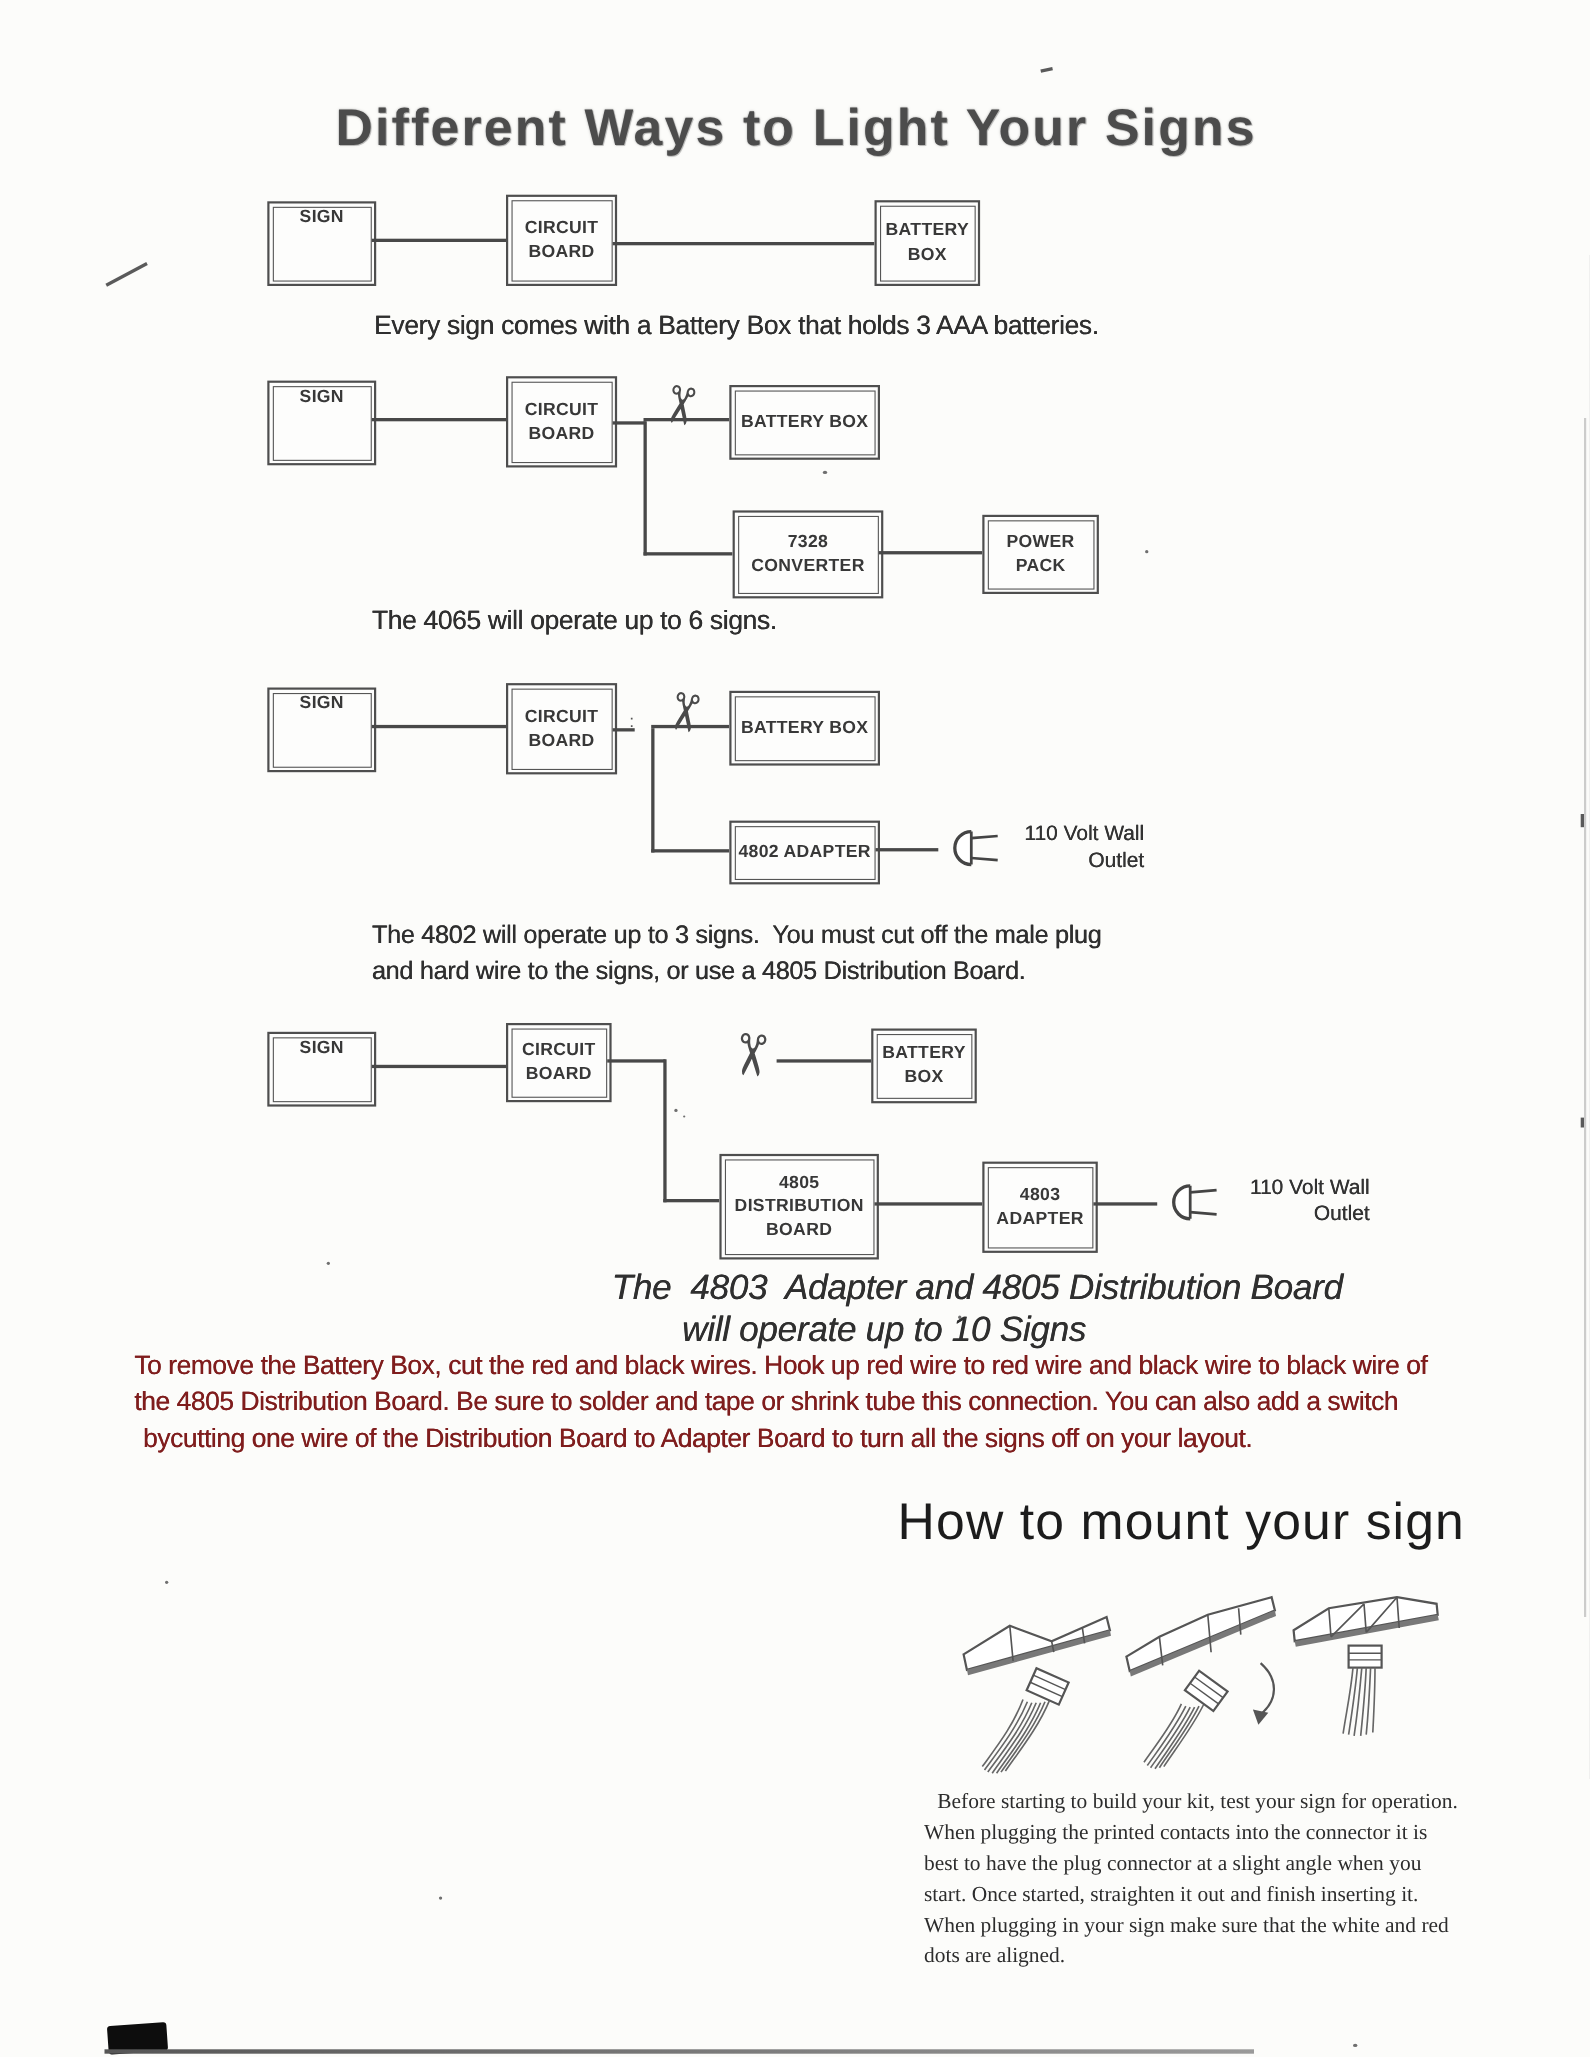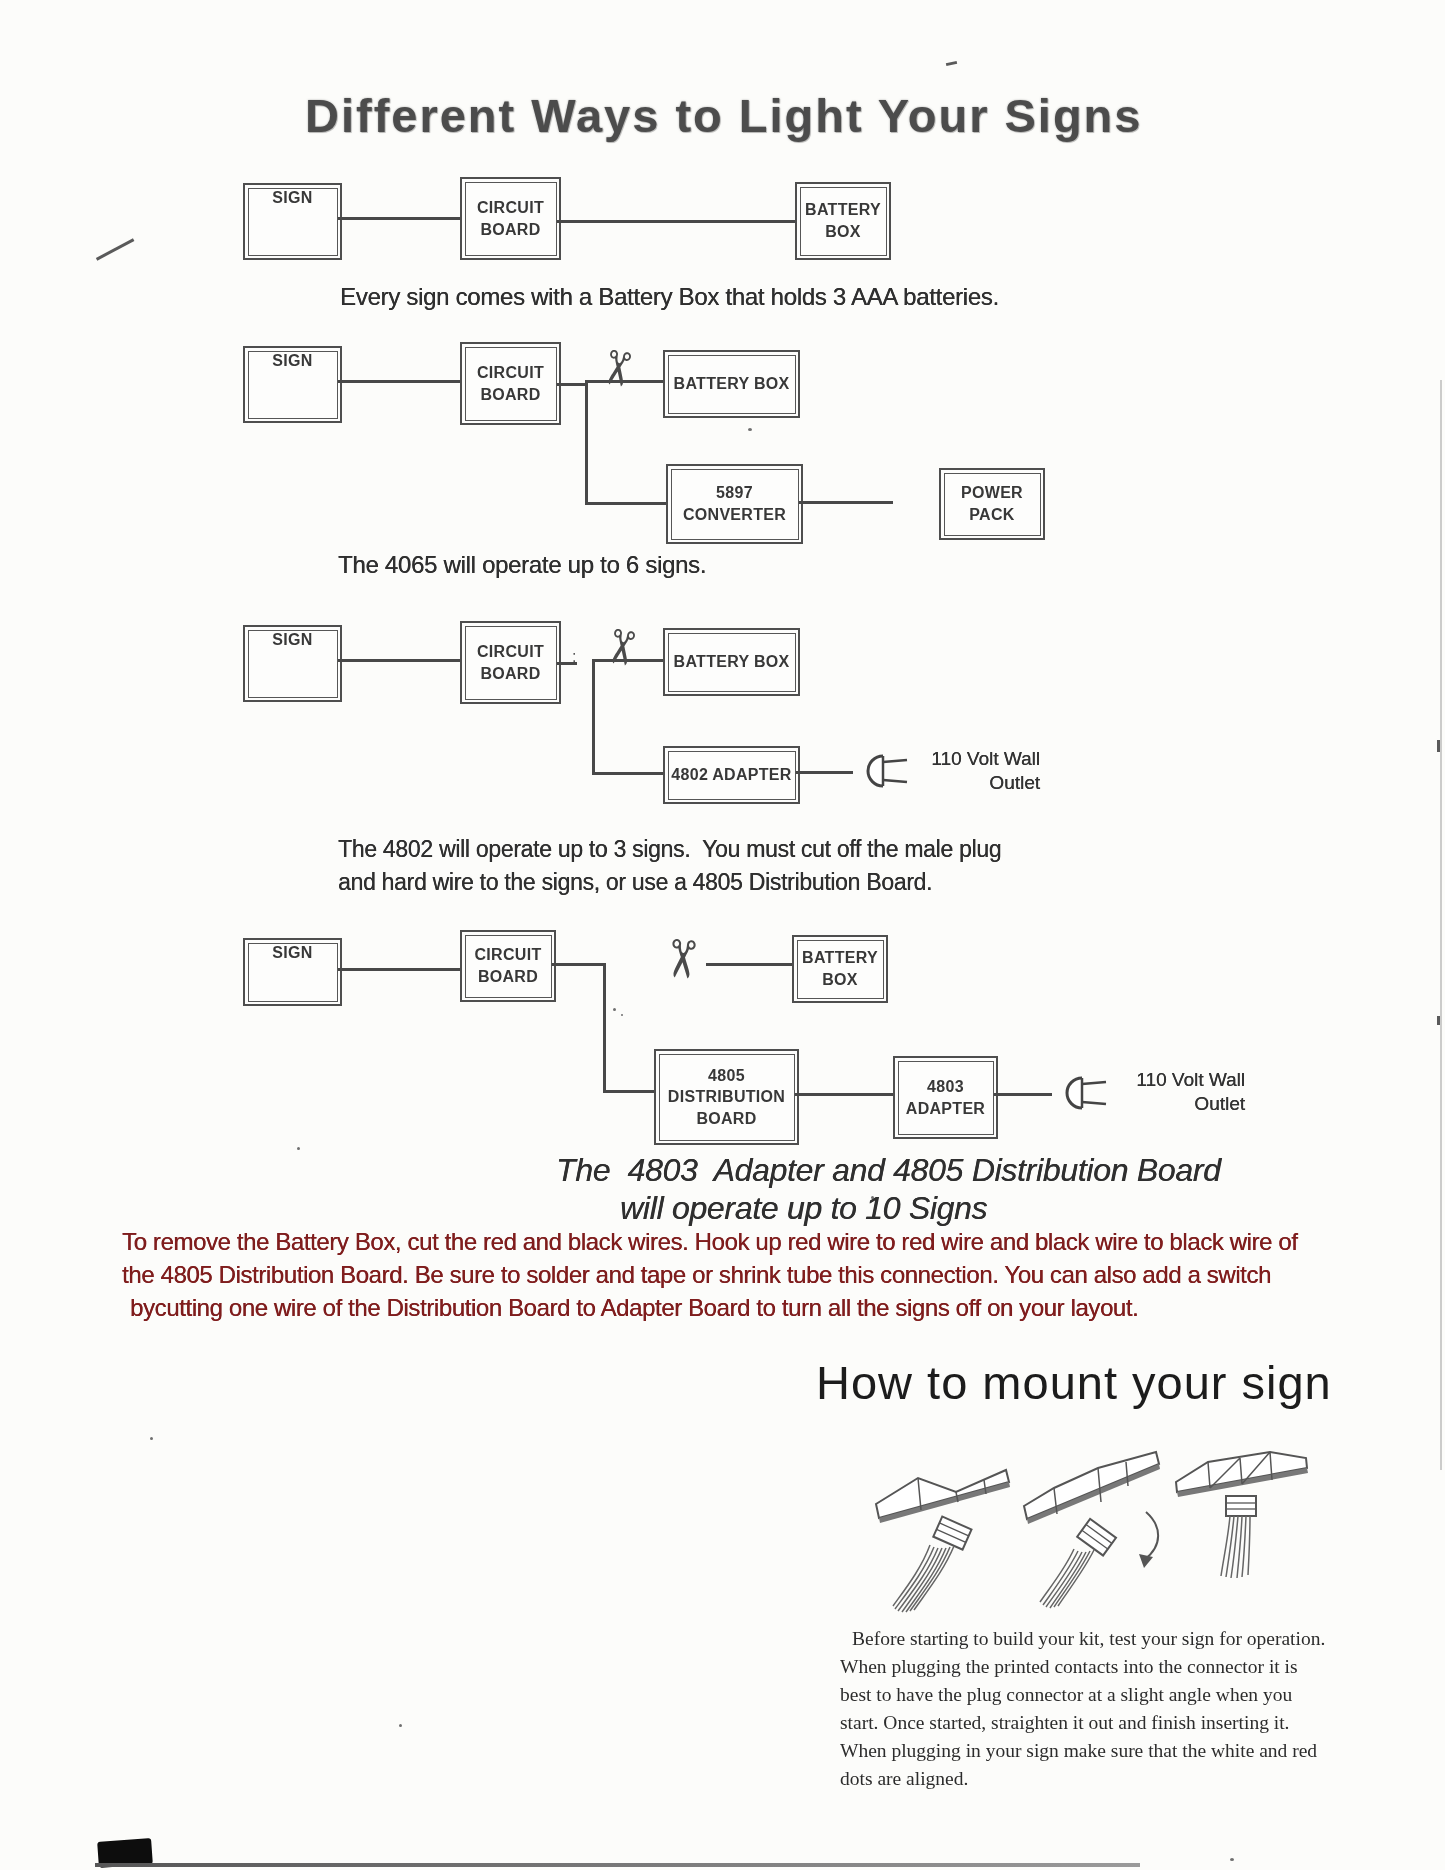--- a/index.html
+++ b/index.html
@@ -103,24 +103,24 @@
     </div>
   <div class="hl" style="left:557px;top:383px;width:30px;"></div>
   <div class="vl" style="left:585px;top:383px;height:122px;"></div>
   <div class="hl" style="left:585px;top:380px;width:78px;"></div>
   <span class="scissors" style="left:598px;top:345px;">✂</span>
   <div class="box" style="left:663px;top:350px;width:133px;height:64px;">
     <span>BATTERY BOX</span>
     </div>
   <div class="hl" style="left:585px;top:502px;width:81px;"></div>
   <div class="box" style="left:666px;top:464px;width:133px;height:76px;">
-    <span>5897 CONVERTER</span>
+    <span>7328 CONVERTER</span>
     </div>
   <div class="hl" style="left:799px;top:501px;width:94px;"></div>
-  <div class="box" style="left:893px;top:468px;width:102px;height:68px;margin-left:46px;">
+  <div class="box" style="left:893px;top:468px;width:102px;height:68px;">
     <span>POWER PACK</span>
     </div>
   <div class="caption" style="left:338px;top:551px;">The 4065 will operate up to 6 signs.</div>
 
   <div class="box label-low" style="left:243px;top:625px;width:95px;height:73px;">
     <span>SIGN</span>
     </div>
   <div class="hl" style="left:338px;top:659px;width:122px;"></div>
   <div class="box" style="left:460px;top:621px;width:97px;height:79px;">
     <span>CIRCUIT BOARD</span>

